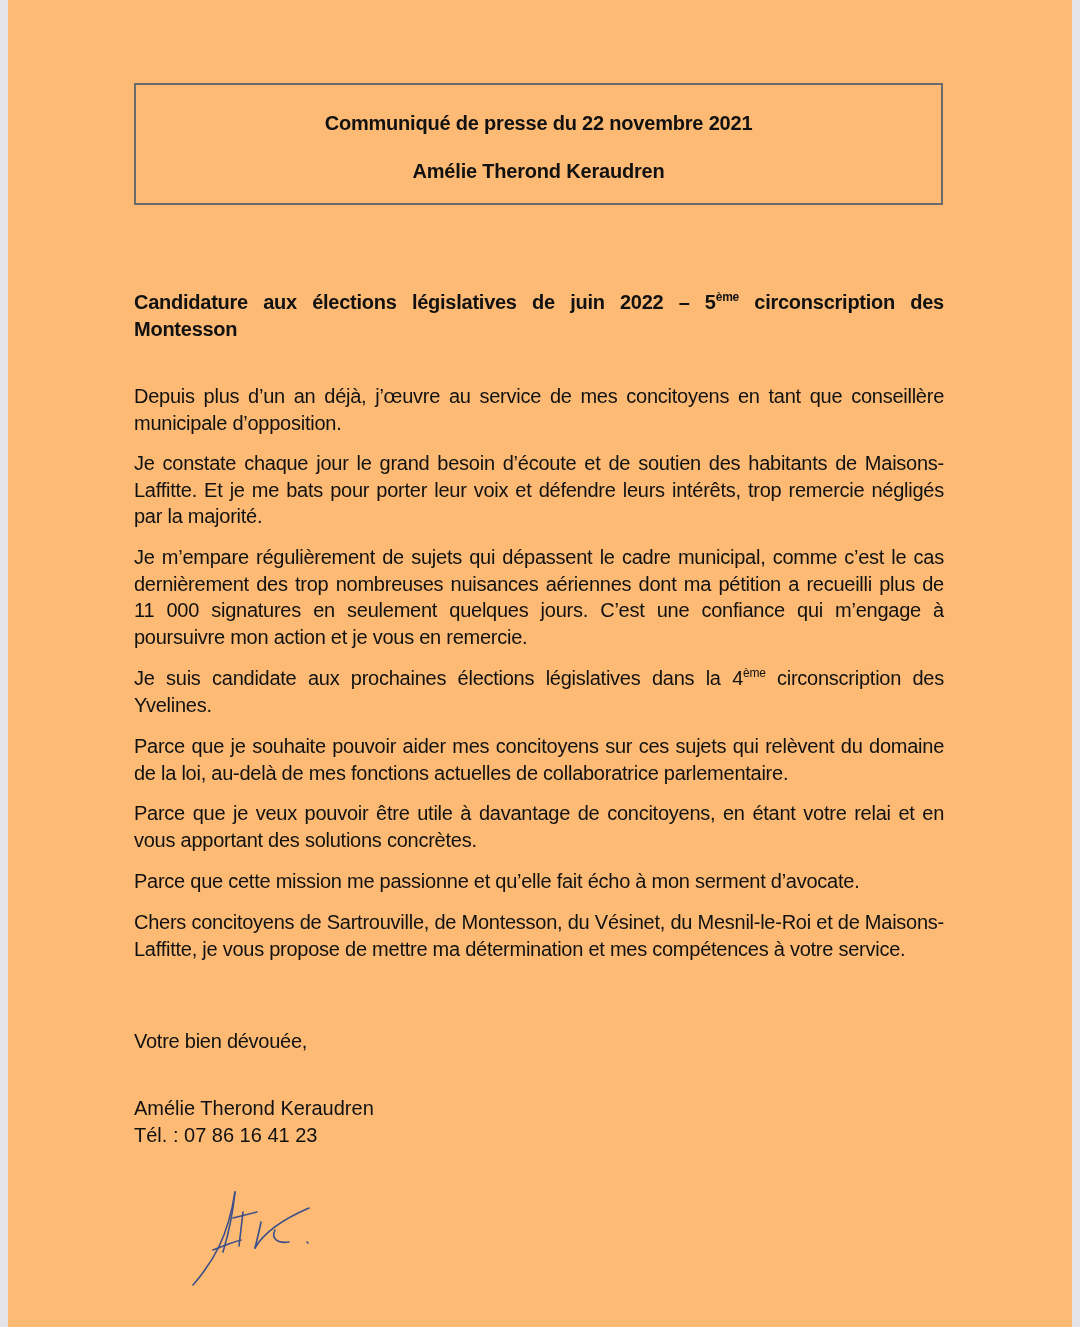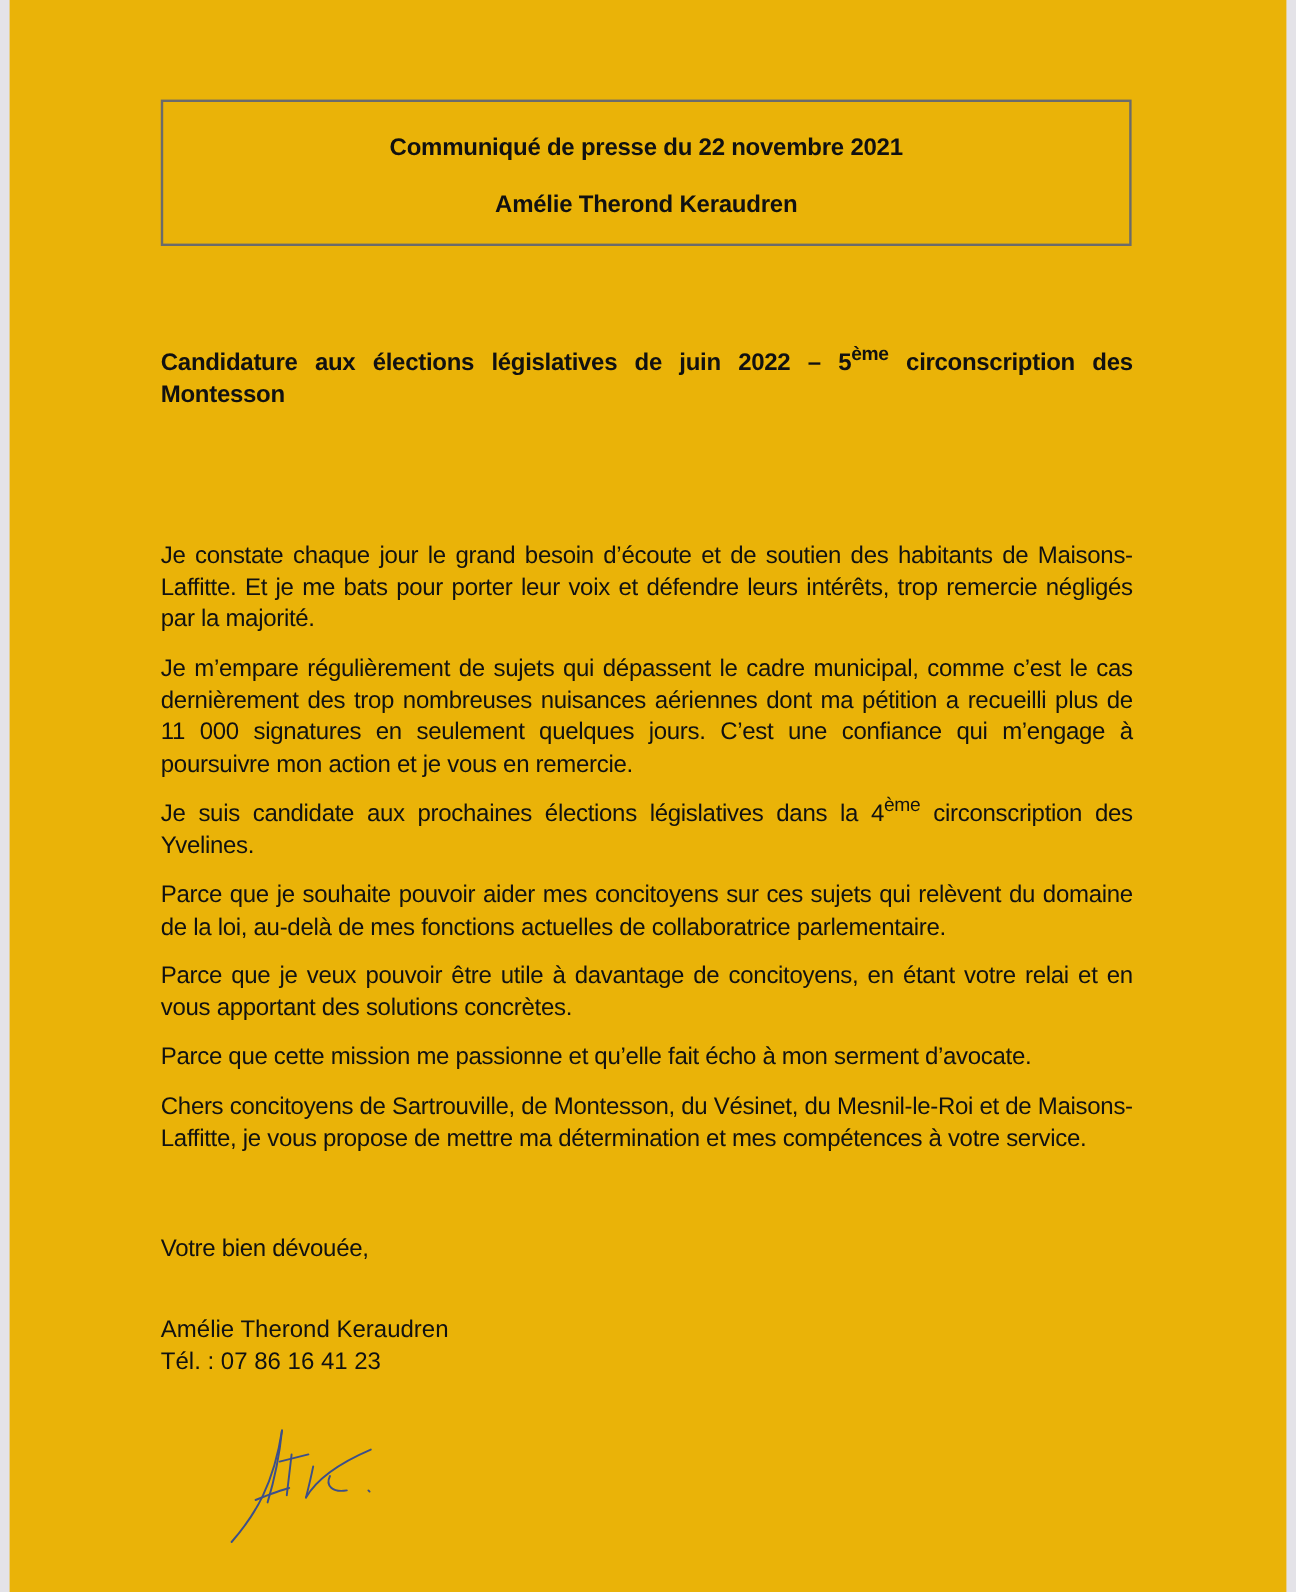--- a/index.html
+++ b/index.html
@@ -14,21 +14,21 @@
       overflow: hidden;
       font-family: "Liberation Sans", sans-serif;
       color: #111;
     }
     .page {
       position: absolute;
       left: 8px;
       top: 0;
       width: 1064px;
       height: 1327px;
-      background: #eab308;
+      background: #fdba74;
     }
     .header-box {
       position: absolute;
       left: 126px;
       top: 83px;
       width: 809px;
       height: 122px;
       border: 2px solid #6b6b6b;
       box-sizing: border-box;
       text-align: center;
@@ -52,21 +52,21 @@
       line-height: 26.5px;
       text-align: justify;
       letter-spacing: -0.25px;
     }
     .subject {
       top: 289px;
       font-weight: bold;
     }
     .para { position: absolute; left: 126px; width: 810px; font-size: 20px; line-height: 26.5px; text-align: justify; letter-spacing: -0.25px; }
     sup {
-      font-size: 16px;
+      font-size: 12px;
       line-height: 0;
       vertical-align: 8px;
     }
     .sign-block {
       position: absolute;
       left: 126px;
       top: 1095px;
       font-size: 20px;
       line-height: 26.5px;
     }
@@ -88,20 +88,21 @@
 
 <div class="page">
 
   <div class="header-box">
     <div class="header-line hl1">Communiqué de presse du 22 novembre 2021</div>
     <div class="header-line hl2">Amélie Therond Keraudren</div>
   </div>
 
   <div class="content subject"><span>Candidature aux élections législatives de juin 2022 – 5</span><sup>ème</sup><span> circonscription des Montesson</span></div>
 
+  <div class="para" style="top:383px">Depuis plus d’un an déjà, j’œuvre au service de mes concitoyens en tant que conseillère municipale d’opposition.</div>
   <div class="para" style="top:450px">Je constate chaque jour le grand besoin d’écoute et de soutien des habitants de Maisons-Laffitte. Et je me bats pour porter leur voix et défendre leurs intérêts, trop remercie négligés par la majorité.</div>
   <div class="para" style="top:544px">Je m’empare régulièrement de sujets qui dépassent le cadre municipal, comme c’est le cas dernièrement des trop nombreuses nuisances aériennes dont ma pétition a recueilli plus de 11 000 signatures en seulement quelques jours. C’est une confiance qui m’engage à poursuivre mon action et je vous en remercie.</div>
   <div class="para" style="top:665px"><span>Je suis candidate aux prochaines élections législatives dans la 4</span><sup>ème</sup><span> circonscription des Yvelines.</span></div>
   <div class="para" style="top:800px">Parce que je veux pouvoir être utile à davantage de concitoyens, en étant votre relai et en vous apportant des solutions concrètes.</div>
   <div class="para" style="top:733px">Parce que je souhaite pouvoir aider mes concitoyens sur ces sujets qui relèvent du domaine de la loi, au-delà de mes fonctions actuelles de collaboratrice parlementaire.</div>
   <div class="para" style="top:868px">Parce que cette mission me passionne et qu’elle fait écho à mon serment d’avocate.</div>
   <div class="para" style="top:909px">Chers concitoyens de Sartrouville, de Montesson, du Vésinet, du Mesnil-le-Roi et de Maisons-Laffitte, je vous propose de mettre ma détermination et mes compétences à votre service.</div>
 
   <div class="para" style="top:1028px">Votre bien dévouée,</div>
 

